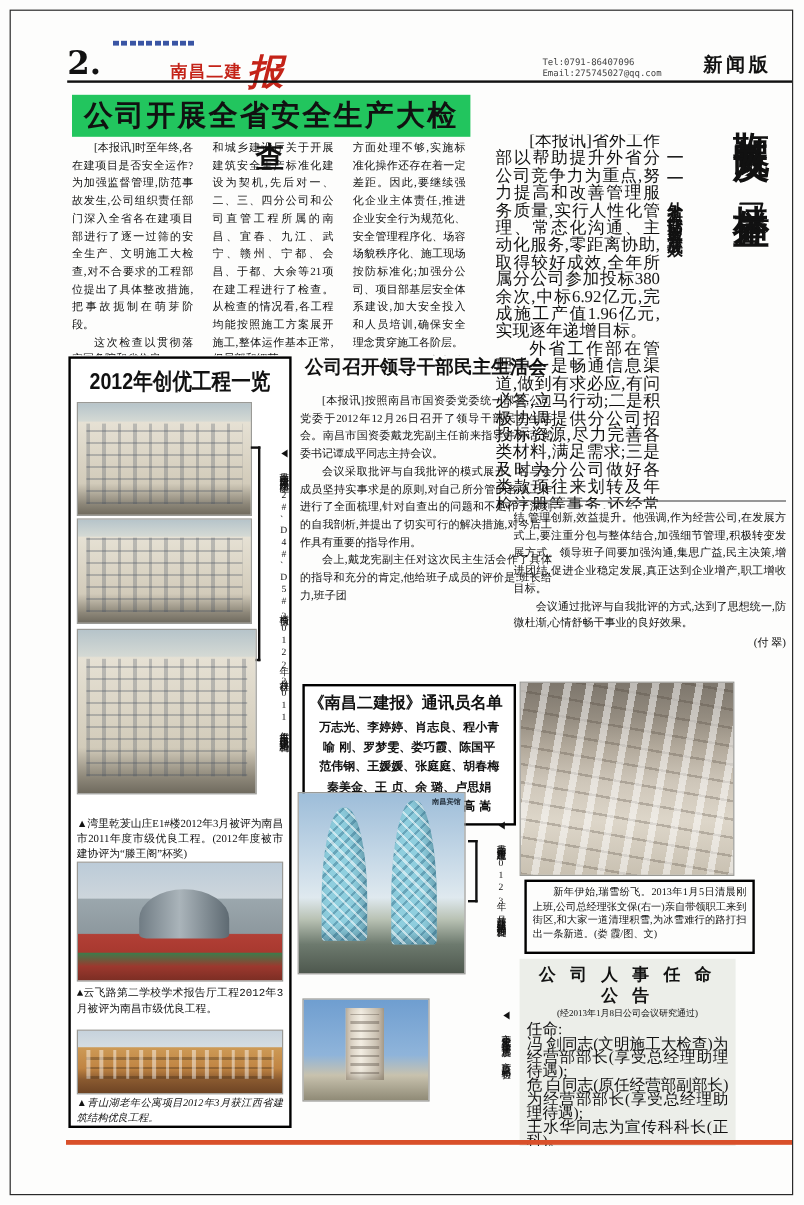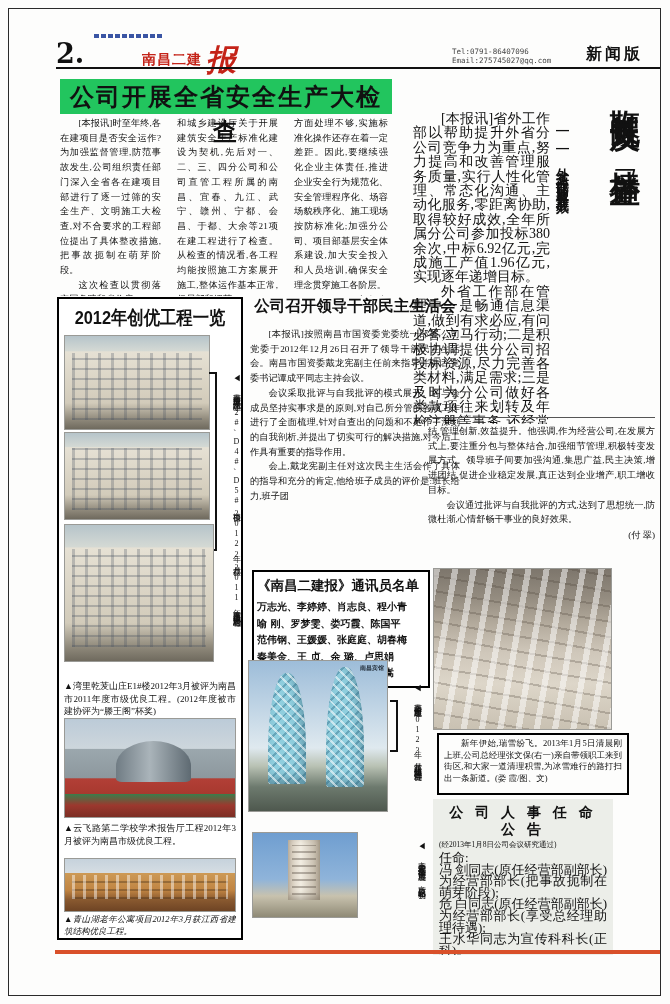--- a/index.html
+++ b/index.html
@@ -34,21 +34,21 @@
       font:900 30px "DejaVu Serif",serif;letter-spacing:5px;}
   .v-title .quoted{font-size:23px;font-style:italic;letter-spacing:1px;}
   .sep2{left:425px;top:417px;width:230px;height:1px;background:#555;}
   
   .meet-title{left:250px;top:296px;width:210px;font:900 15.5px "Liberation Sans",sans-serif;text-align:center;white-space:nowrap;}
   .meet-a{left:250px;top:327px;width:210px;height:237px;}
   .meet-b{left:428px;top:424px;width:227px;height:142px;}
   
   .corr{left:252px;top:570px;width:178px;height:118px;border:2px solid #000;box-sizing:border-box;padding:5px 3px;background:#fff;}
   .corr-title{font:900 13.5px "Liberation Sans",sans-serif;margin-bottom:4px;white-space:nowrap;}
-  .corr-row{font:700 10px/16.5px "DejaVu Serif",serif;text-align:left;}
+  .corr-row{font:700 10px/16.5px "DejaVu Serif",serif;text-align:center;}
   
   .proj{left:57px;top:297px;width:186px;height:643px;border:2px solid #000;box-sizing:border-box;background:#fff;}
   .proj-title{left:60px;top:305px;width:180px;text-align:center;font:900 19px "Liberation Sans",sans-serif;
       transform:scaleX(.86);transform-origin:center;white-space:nowrap;}
   .ph{border:1px solid #9a9a96;box-sizing:border-box;overflow:hidden;}
   .ph-res{background:linear-gradient(180deg,#b6c4ca 0%,#d4d9d4 16%,#e6e1d4 17%,#d2cbba 72%,#8e887a 90%,#6f6a5e 100%);}
   .ph-res::after{content:"";position:absolute;inset:18% 5% 10% 5%;
       background:repeating-linear-gradient(90deg,rgba(70,80,95,.28) 0 3px,transparent 3px 13px),
                  repeating-linear-gradient(0deg,rgba(70,80,95,.30) 0 2px,transparent 2px 10px);}
   .ph-school{background:linear-gradient(180deg,#bccbd8 0%,#cdd6dc 30%,#9ba7ad 31%,#8d989e 60%,#b23f36 61%,#a8392f 76%,#3f7a4a 77%,#9c382e 88%,#7c2e24 100%);}
@@ -76,21 +76,21 @@
                  repeating-linear-gradient(10deg,rgba(70,60,50,.25) 0 2px,transparent 2px 15px);}
   .bracket{border:2px solid #111;border-left:none;}
   .vcap{writing-mode:vertical-rl;text-orientation:upright;font-size:8px;line-height:9.6px;letter-spacing:1px;overflow:hidden;}
   .cap{font-size:9px;line-height:12.5px;text-align:justify;overflow:hidden;}
   .cap-sm{font-size:8.5px;line-height:11.5px;}
   
   .snow-cap{left:437px;top:733px;width:192px;height:62px;border:2.5px solid #000;box-sizing:border-box;
       padding:3px 5px;font-size:8.5px;line-height:11.7px;text-align:justify;text-indent:2em;overflow:hidden;}
   .ann{left:433px;top:799px;width:180px;height:156px;background:#eceee9;box-sizing:border-box;padding:5px 6px;overflow:hidden;}
   .ann-t1,.ann-t2{font:900 14px "Liberation Sans",sans-serif;text-align:center;letter-spacing:4px;line-height:17px;}
-  .ann-sub{font-size:7.5px;text-align:left;margin:2px 0 2px;}
+  .ann-sub{font-size:7.5px;text-align:center;margin:2px 0 2px;}
   .ann-body{font-size:13px;line-height:11.6px;text-align:justify;}
   .ann-body div{margin:0;}
   .ann-foot{text-indent:2em;}
   .orange-rule{left:55px;top:950px;width:605px;height:3.5px;background:#d9502a;}
 </style>
 </head>
 <body>
 
 <div class="page">
   <div class="abs frame"></div>
@@ -156,21 +156,21 @@
   <div class="abs proj-title">2012年创优工程一览</div>
   <div class="abs ph ph-res" style="left:64px;top:335px;width:146px;height:95px;"></div>
   <div class="abs ph ph-res" style="left:64px;top:432px;width:146px;height:88px;"></div>
   <div class="abs bracket" style="left:209px;top:372px;width:6px;height:175px;"></div>
   <div class="abs vcap" style="left:217px;top:368px;width:24px;height:260px;">◀ 南昌市湾里乾茇山庄小区D2#、D4#、D5#楼项目2012年2月获得2011年度南昌市级优质结构工程</div>
   <div class="abs ph ph-res" style="left:64px;top:524px;width:150px;height:138px;"></div>
   <div class="abs cap" style="left:64px;top:680px;width:172px;height:50px;">▲湾里乾茇山庄E1#楼2012年3月被评为南昌市2011年度市级优良工程。(2012年度被市建协评为“滕王阁”杯奖)</div>
   <div class="abs ph ph-school" style="left:64px;top:718px;width:172px;height:100px;">
     <div class="abs round-bldg"></div>
   </div>
-  <div class="abs cap" style="left:64px;top:822px;width:172px;height:34px;">▲云飞路第二学校学术报告厅工程2012年3月被评为南昌市级优良工程。</div>
+  <div class="abs cap" style="left:64px;top:822px;width:172px;height:34px;font-family:Liberation Mono, monospace;">▲云飞路第二学校学术报告厅工程2012年3月被评为南昌市级优良工程。</div>
   <div class="abs ph ph-elder" style="left:64px;top:858px;width:172px;height:54px;"></div>
   <div class="abs cap cap-sm" style="left:64px;top:914px;width:172px;height:24px;font-style:italic;">▲青山湖老年公寓项目2012年3月获江西省建筑结构优良工程。</div>
 
   <div class="abs ph ph-towers" style="left:248px;top:660px;width:140px;height:152px;">
     <div class="abs tower tw-l"></div>
     <div class="abs tower tw-r"></div>
     <div class="abs towers-label">南昌宾馆</div>
   </div>
   <div class="abs bracket" style="left:390px;top:700px;width:6px;height:48px;"></div>
   <div class="abs vcap" style="left:398px;top:678px;width:24px;height:135px;">◀ 南昌宾馆重建工程2012年3月获江西省建筑结构优良工程。</div>
@@ -181,21 +181,21 @@
 
   <div class="abs ph ph-snow" style="left:433px;top:568px;width:179px;height:162px;"></div>
   <div class="abs snow-cap">新年伊始,瑞雪纷飞。2013年1月5日清晨刚上班,公司总经理张文保(右一)亲自带领职工来到街区,和大家一道清理积雪,为冰雪难行的路打扫出一条新道。(娄 霞/图、文)</div>
 
   <div class="abs ann">
     <div class="ann-t1">公 司 人 事 任 命</div>
     <div class="ann-t2">公 告</div>
     <div class="ann-sub">(经2013年1月8日公司会议研究通过)</div>
     <div class="ann-body">
       <div>任命:</div>
-      <div>冯 剑同志(原任经营部副部长)为经营部部长(把事故扼制在萌芽阶段);</div>
+      <div>冯 剑同志(文明施工大检查)为经营部部长(享受总经理助理待遇);</div>
       <div>危 白同志(原任经营部副部长)为经营部部长(享受总经理助理待遇);</div>
       <div>王水华同志为宣传科科长(正科)。</div>
       <div class="ann-foot">以上任命已经公示生效。</div>
     </div>
   </div>
 
   <div class="abs orange-rule"></div>
 </div>
 
 </body></html>

